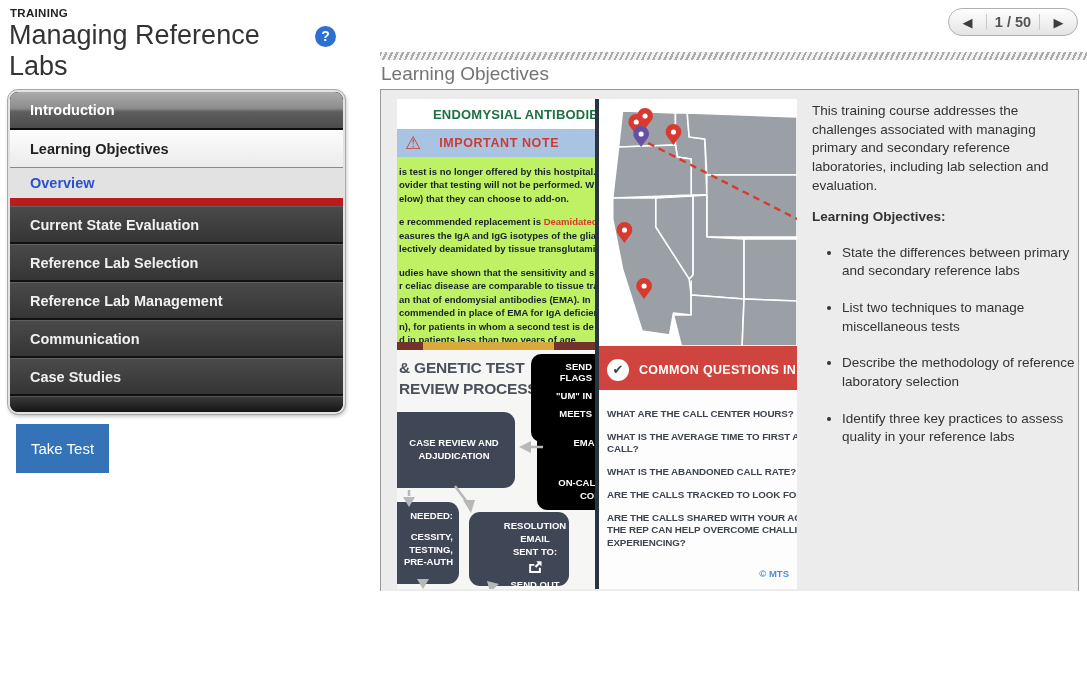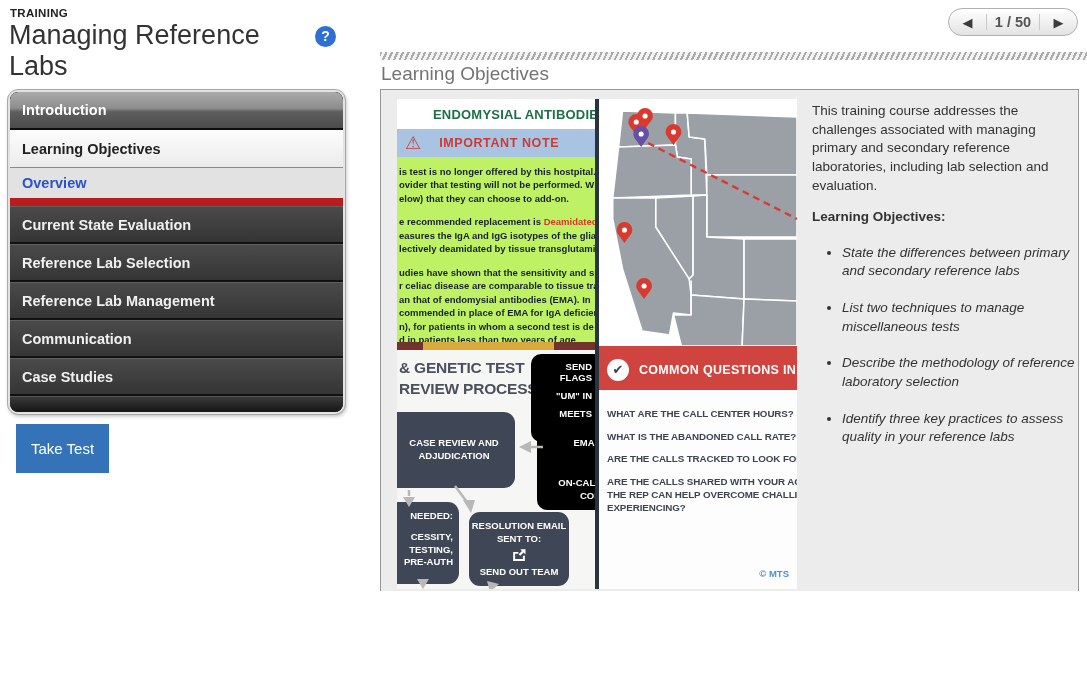--- a/index.html
+++ b/index.html
@@ -9,21 +9,21 @@
 
   
   .eyebrow { position:absolute; left:10px; top:7px; font-size:11.5px; font-weight:bold; color:#222; letter-spacing:.3px; }
   .app-title { position:absolute; left:9px; top:20px; width:270px; font-size:27px; line-height:1.16; color:#333; }
   .help-icon { position:absolute; left:315px; top:26px; width:21px; height:21px; border-radius:50%;
                background:#2e6fd2; color:#fff; font-weight:bold; font-size:14px; text-align:center; line-height:21px; cursor:pointer; }
 
   
   .nav { position:absolute; left:8px; top:90px; width:337px; border:2px solid #e2e2e2; outline:1px solid #a9a9a9;
          border-radius:10px; background:#101010; box-shadow:1px 2px 4px rgba(0,0,0,.3); overflow:hidden; }
-  .nav-item { height:38px; display:flex; align-items:center; padding:0 12px; font-size:14.5px; font-weight:bold; cursor:pointer; }
+  .nav-item { height:38px; display:flex; align-items:center; padding:0 20px; font-size:14.5px; font-weight:bold; cursor:pointer; }
   .nav-header { background:linear-gradient(#ababab,#8d8d8d 45%,#5e5e5e 55%,#4b4b4b); color:#fff;
                 border-radius:8px 8px 0 0; border-bottom:2px solid #0d0d0d; }
   .nav-active { background:linear-gradient(#fdfdfd,#ebebeb); color:#222; border-bottom:1px solid #8a8a8a; }
   .nav-link { background:#e2e2e2; color:#2a52cc; border-bottom:8px solid #b91c1c; }
   .nav-dark { background:linear-gradient(#4a4a4a,#353535); color:#f0f0f0; border-top:1px solid #5f5f5f; border-bottom:2px solid #111; }
   .nav-footer { height:16px; background:linear-gradient(#3a3a3a,#151515); border-top:1px solid #555; border-radius:0 0 8px 8px; }
 
   .take-test { position:absolute; left:16px; top:424px; padding:16px 15px; background:#3573b9; color:#fff;
                font-size:15px; border:none; cursor:pointer; font-family:inherit; }
 
@@ -67,41 +67,41 @@
   .map-red { position:absolute; left:0; bottom:0; width:100%; height:4px; background:#cf443e; }
 
   
   .flow-title { position:absolute; left:2px; top:8px; font-size:15.5px; font-weight:bold; color:#4a505c; line-height:1.35; letter-spacing:-.2px; }
   .obox { position:absolute; background:#000000; color:#fff; font-weight:bold; font-size:9.5px; border-radius:10px 0 0 10px; }
   .obox1 { left:134px; top:4px; width:64px; height:88px; text-align:right; padding:7px 3px 0 0; }
   .obox1 .gap { height:7px; }
   .obox2 { left:140px; top:78px; width:58px; height:82px; padding-top:9px; }
   .obox2 .email { display:block; text-align:right; margin-right:-8px; }
   .obox2 .oncall { position:absolute; bottom:8px; right:-6px; text-align:right; line-height:1.3; }
-  .dbox { position:absolute; background:#3f4656; color:#fff; font-weight:bold; font-size:9.5px; border-radius:11px; line-height:1.35; }
+  .dbox { position:absolute; background:#3f4656; color:#fff; font-weight:bold; font-size:9.5px; border-radius:11px; line-height:1.35;padding-left:32px; }
   .dbox-case { left:-14px; top:62px; width:132px; height:76px; display:flex; align-items:center; justify-content:center; text-align:center; padding:0 6px 0 16px; }
   .dbox-needed { left:-34px; top:152px; width:96px; height:82px; text-align:right; padding:8px 6px 0 0; }
   .dbox-needed .gap { height:8px; }
   .dbox-res { left:72px; top:162px; width:100px; height:74px; text-align:center; padding-top:8px; }
   .share-ico { display:inline-block; margin:2px 0; }
   .flow-arrows { position:absolute; left:0; top:0; width:198px; height:239px; }
 
   
   .quest-head { height:40px; background:#cf443e; display:flex; align-items:center; padding-left:8px; }
   .check-circle { width:22px; height:22px; border-radius:50%; background:#fff; color:#3a414d; font-size:13px; font-weight:bold;
                   text-align:center; line-height:22px; flex:0 0 22px; }
   .quest-head-label { margin-left:10px; color:#fff; font-weight:bold; font-size:12.5px; letter-spacing:.3px; white-space:nowrap; }
   .quest-body { position:absolute; left:8px; top:58px; width:200px; }
   .quest-body div { font-size:9.8px; font-weight:bold; color:#3d4450; line-height:1.3; margin-bottom:10px; letter-spacing:-.1px; }
   .quest-credit { position:absolute; right:8px; bottom:10px; font-size:9.5px; font-weight:bold; color:#4a90d9; }
 
   
   .rtext { position:absolute; left:812px; top:102px; width:263px; font-size:13.5px; color:#333; line-height:1.38; }
   .rtext .obj-label { font-weight:bold; margin-top:13px; }
-  .rtext ul { margin:17px 0 16px 30px;font-style:italic; }
+  .rtext ul { margin:17px 0 16px 30px; }
   .rtext li { margin-bottom:18px; }
 </style>
 </head>
 <body>
 
 <div class="app">
 
   <div class="eyebrow">TRAINING</div>
   <div class="app-title">Managing Reference Labs</div>
   <div class="help-icon">?</div>
@@ -270,20 +270,21 @@
     </svg>
   </div>
 
   <div class="quad q-quest">
     <div class="quest-head">
       <span class="check-circle">✔</span>
       <span class="quest-head-label">COMMON QUESTIONS IN</span>
     </div>
     <div class="quest-body">
       <div>WHAT ARE THE CALL CENTER HOURS?</div>
+      <div>WHAT IS THE AVERAGE TIME TO FIRST A CALL?</div>
       <div>WHAT IS THE ABANDONED CALL RATE?</div>
       <div>ARE THE CALLS TRACKED TO LOOK FOR</div>
       <div>ARE THE CALLS SHARED WITH YOUR AC THE REP CAN HELP OVERCOME CHALLI EXPERIENCING?</div>
     </div>
     <div class="quest-credit">© MTS</div>
   </div>
 
   <div class="rtext">
     <div>This training course addresses the challenges associated with managing primary and secondary reference laboratories, including lab selection and evaluation.</div>
     <div class="obj-label">Learning Objectives:</div>

